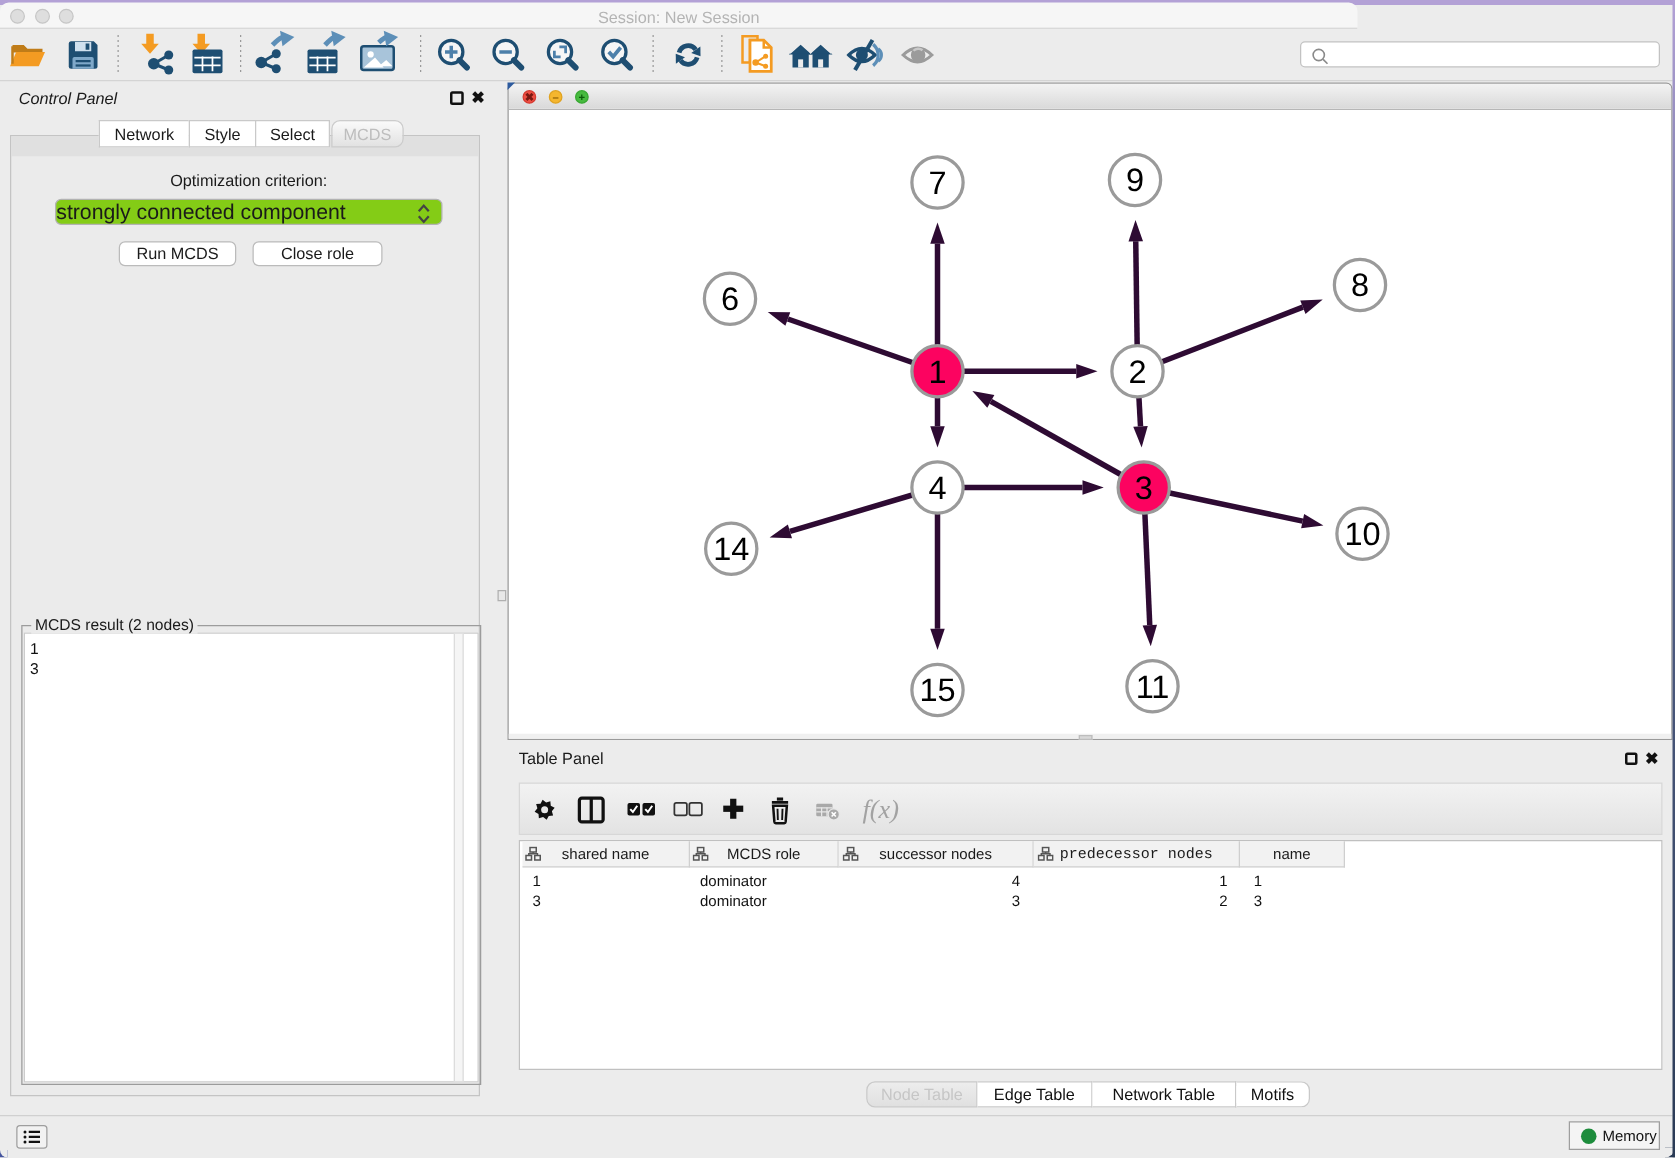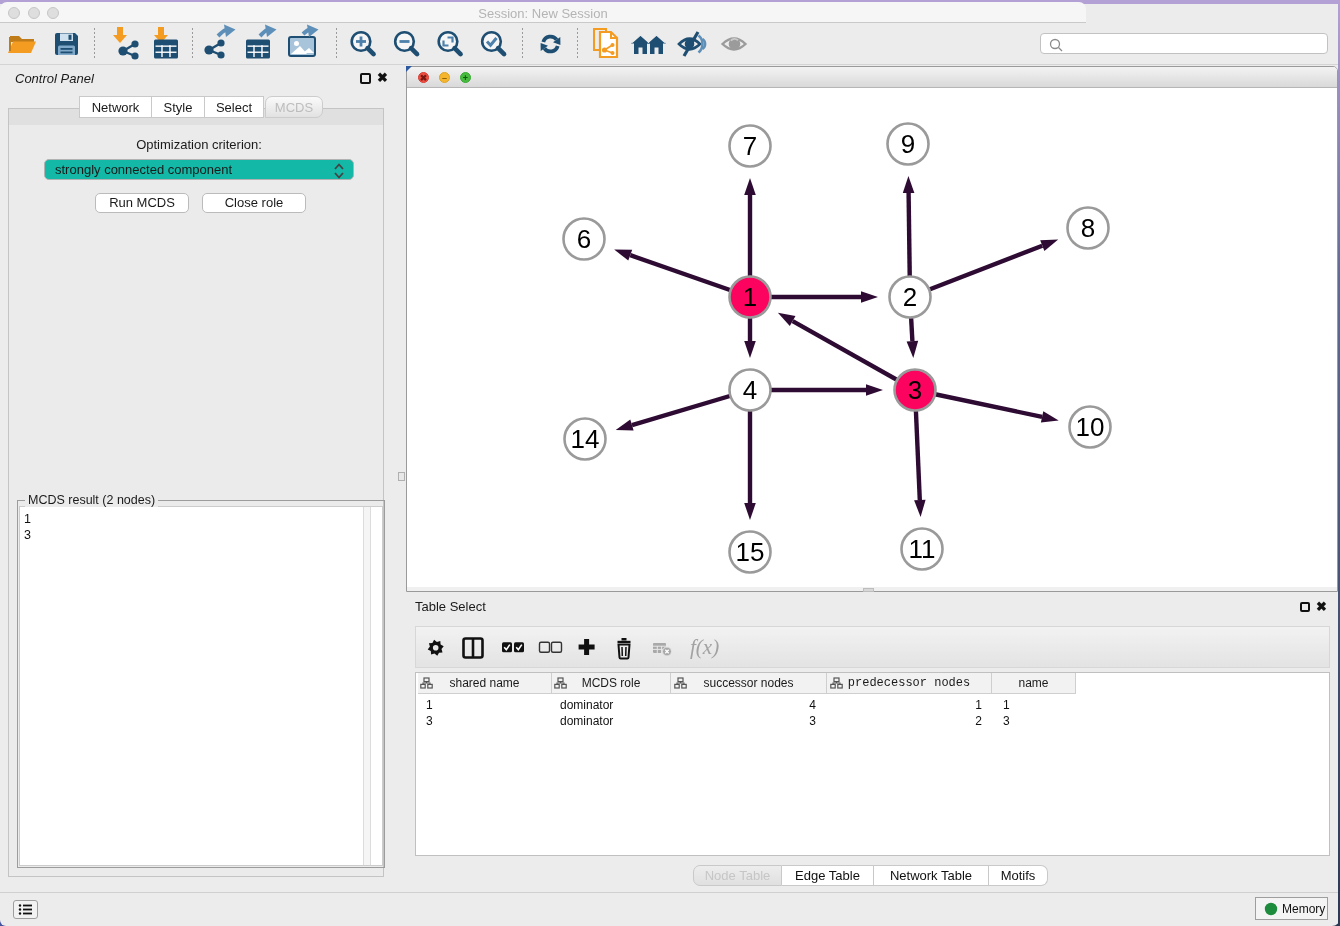--- a/index.html
+++ b/index.html
@@ -18,21 +18,21 @@
 .vsep { position:absolute; top:4px; height:32px; width:1px; background-image:linear-gradient(#9a9a9a 50%, rgba(255,255,255,0) 50%); background-size:1px 4px; }
 #searchbox { position:absolute; left:1040px; top:9px; width:288px; height:21px; background:#fff; border:1px solid #c2c2c2; border-radius:4px; }
 
 #cp-title { left:15px; top:71px; font-size:13px; color:#1a1a1a;font-style:italic; }
 #cp-max { left:360px; top:73px; width:11px; height:11px; border:2px solid #111; border-radius:2px; }
 #cp-close { left:377px; top:70px; font-size:13px; font-weight:bold; color:#111; }
 #cp-pane { left:8px; top:108px; width:376px; height:769px; background:#ebebeb; border:1px solid #c4c4c4; }
 .tab { position:absolute; top:96px; height:22px; background:#fff; border:1px solid #c9c9c9; border-right:none; color:#1a1a1a; font-size:13px; text-align:center; line-height:21px; }
 #tab-mcds { background:linear-gradient(#fafafa,#e2e2e2); color:#bdbdbd; border:1px solid #cccccc; border-radius:7px 7px 7px 0; }
 #opt-label { left:0px; top:137px; width:398px; text-align:center; font-size:13px; color:#1a1a1a; }
-#dropdown { left:44px; top:159px; width:310px; height:21px; background:#14b8a6; border:1px solid #b2b2b2; border-radius:5px; font-size:13px; color:#1a1a1a; line-height:20px; padding-left:10px; }
+#dropdown { left:44px; top:159px; width:310px; height:21px; background:#84cc16; border:1px solid #b2b2b2; border-radius:5px; font-size:17px; color:#1a1a1a; line-height:20px; }
 .btn { position:absolute; top:193px; height:20px; background:#fff; border:1px solid #bbbbbb; border-radius:5px; font-size:13px; color:#1a1a1a; text-align:center; line-height:18px; }
 #grp { left:17px; top:500px; width:368px; height:368px; border:1px solid #9c9c9c; }
 #grp-legend { left:25px; top:493px; background:#ebebeb; font-size:12.5px; color:#1a1a1a; padding:0 3px; }
 #grp-text { left:19px; top:506px; width:364px; height:360px; background:#fff; border:1px solid #cccccc; font-size:12.5px; color:#111; line-height:16px; padding:4px 0 0 4px; }
 #grp-sb { left:363px; top:507px; width:8px; height:358px; background:#f5f5f5; border-left:1px solid #dcdcdc; border-right:1px solid #dcdcdc; }
 
 #netwin { left:406px; top:66px; width:932px; height:526px; background:#fff; border:1px solid #9a9a9a; border-radius:5px 5px 0 0; }
 #net-titlebar { position:absolute; left:0; top:0; width:100%; height:21px; background:linear-gradient(#f3f3f3,#d9d9d9); border-bottom:1px solid #b6b6b6; border-radius:4px 4px 0 0; }
 #net-title { position:absolute; top:4px; width:100%; text-align:center; font-size:12px; font-weight:bold; color:#1a1a1a; }
 #net-bottom { position:absolute; left:0; bottom:0; width:100%; height:4px; background:#f0f0f0; }
@@ -249,21 +249,21 @@
 <text x="683" y="347" font-size="26" fill="#000" text-anchor="middle" font-family="Liberation Sans, sans-serif">10</text>
 <text x="343" y="472" font-size="26" fill="#000" text-anchor="middle" font-family="Liberation Sans, sans-serif">15</text>
 <text x="515" y="469" font-size="26" fill="#000" text-anchor="middle" font-family="Liberation Sans, sans-serif">11</text>
 </svg>
   <div id="net-bottom"></div>
 </div>
 <div class="abs" id="corner-blue"></div>
 <div class="abs" id="divider-handle"></div>
 <div class="abs" id="canvas-handle"></div>
 
-<div class="abs" id="tp-title">Table Select</div>
+<div class="abs" id="tp-title">Table Panel</div>
 <div class="abs" id="tp-max"></div>
 <div class="abs" id="tp-close">✖</div>
 <div class="abs" id="tp-toolbar">
   <svg id="tpicons" width="320" height="42" style="position:absolute;left:0;top:0;">
 <polygon points="27.7,19.2 25.5,22.0 26.5,25.4 23.0,25.7 21.3,28.8 18.5,26.6 15.1,27.6 14.8,24.1 11.7,22.4 13.9,19.6 12.9,16.2 16.4,15.9 18.1,12.8 20.9,15.0 24.3,14.0 24.6,17.5" fill="#111"></polygon>
 <circle cx="19.7" cy="20.8" r="2.8" fill="#e8e8e8"></circle>
 <rect x="47.5" y="11.5" width="19" height="19" rx="2" fill="none" stroke="#111" stroke-width="2.6"></rect>
 <line x1="57" y1="11.5" x2="57" y2="30.5" stroke="#111" stroke-width="2.6"></line>
 <rect x="86" y="15.3" width="10" height="10" rx="1.5" fill="#111"></rect>
 <path d="M88.2 20.3 L90.3 22.6 L93.8 17.6" fill="none" stroke="#fff" stroke-width="1.6"></path>

